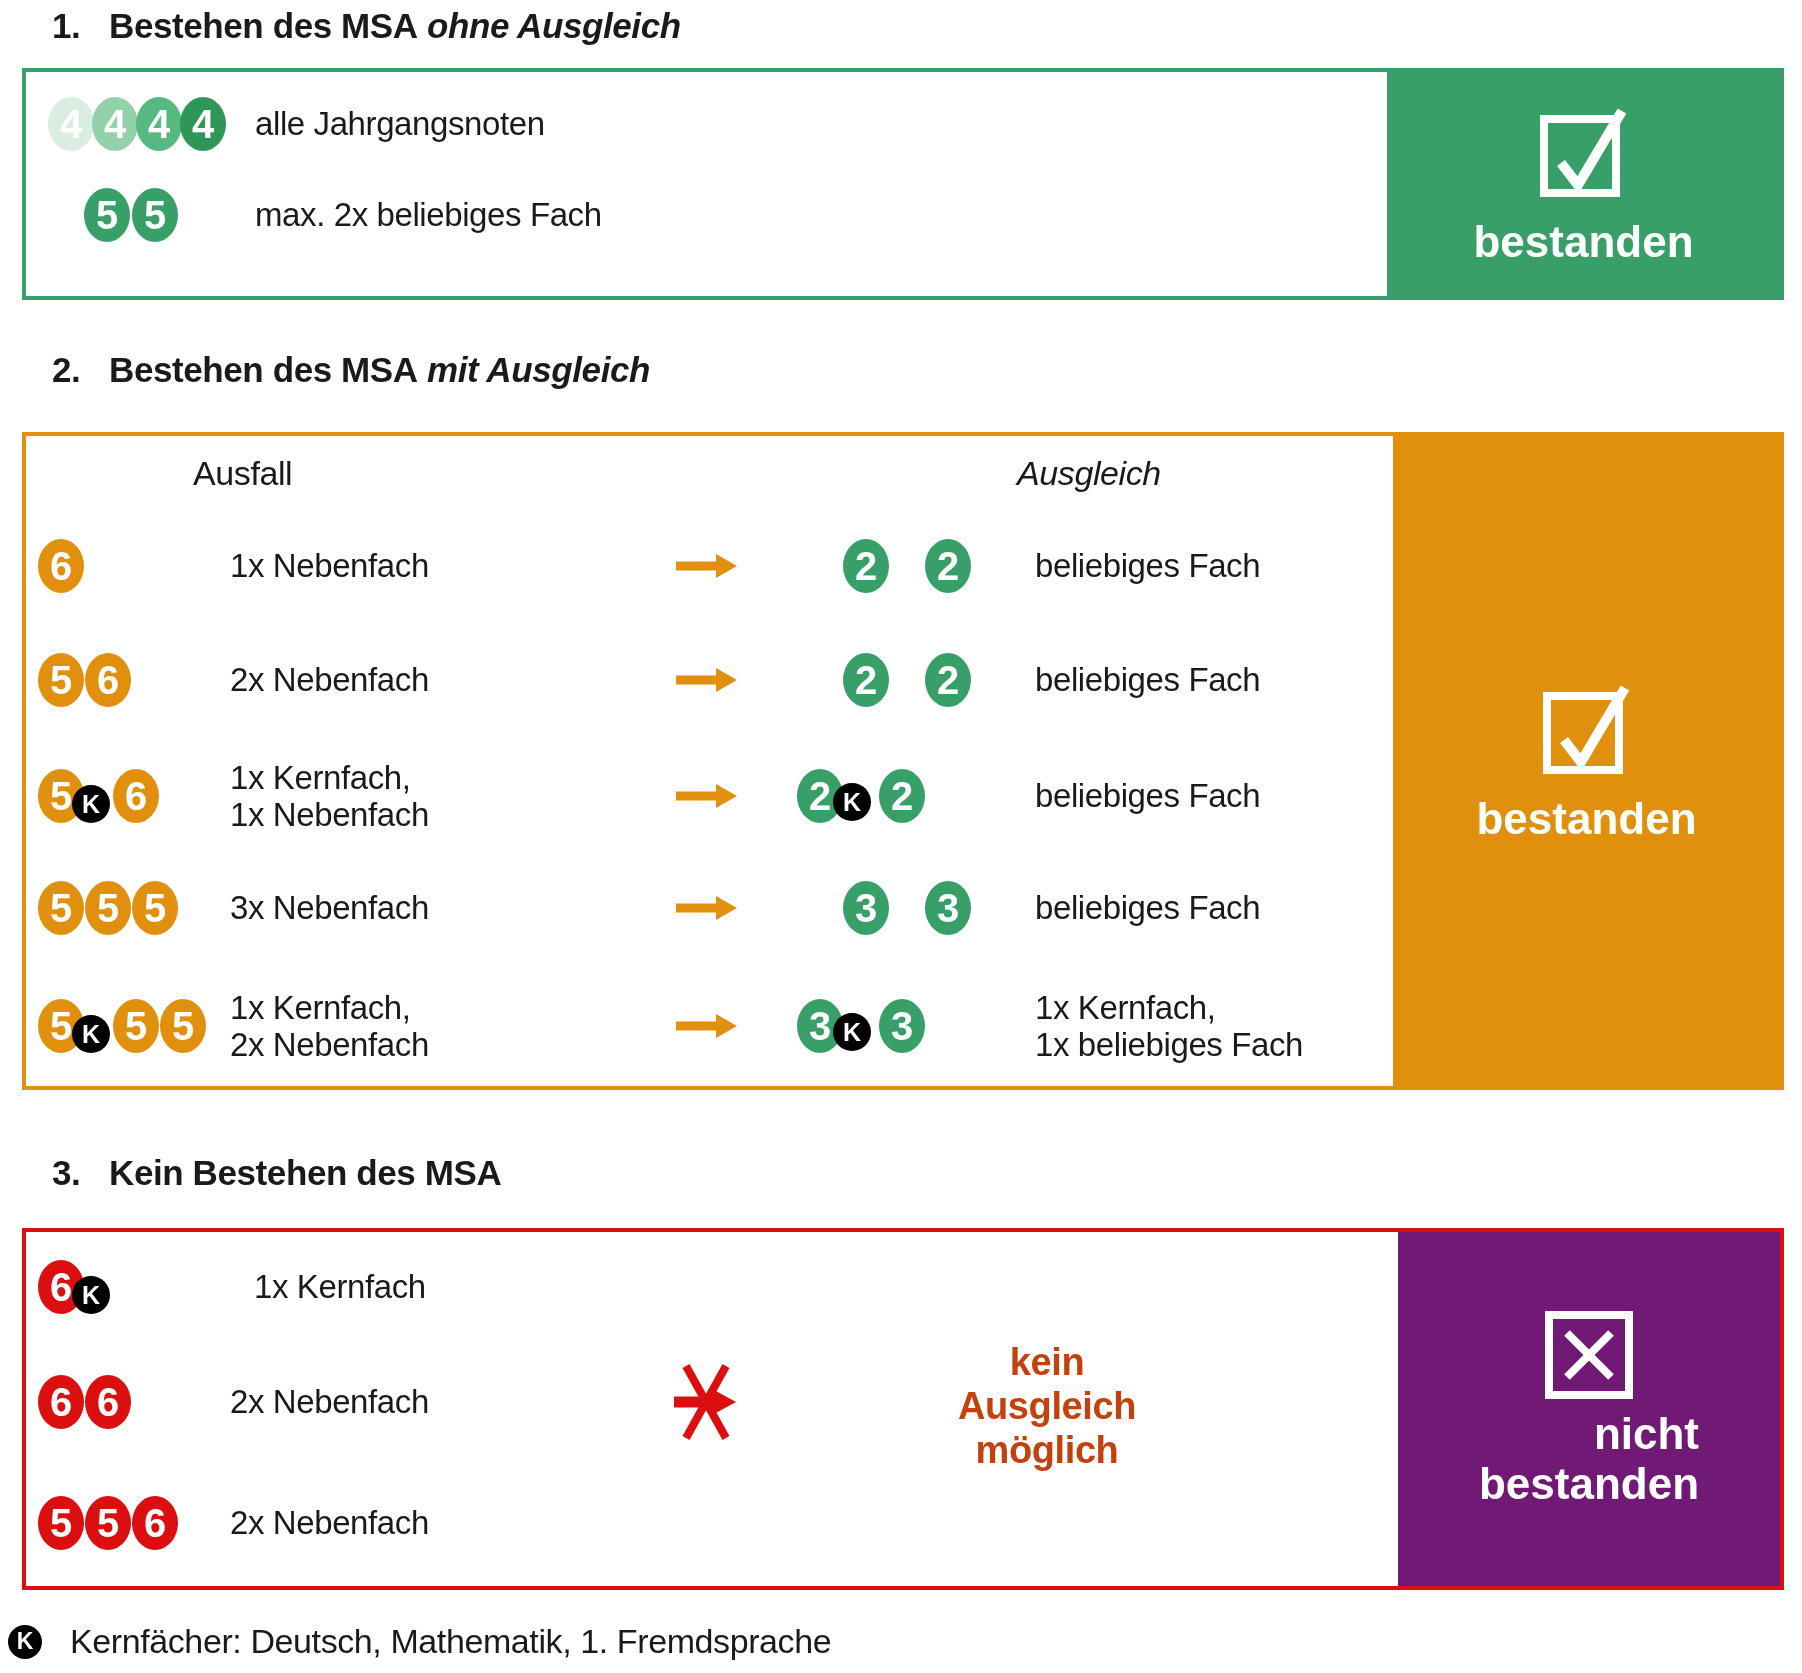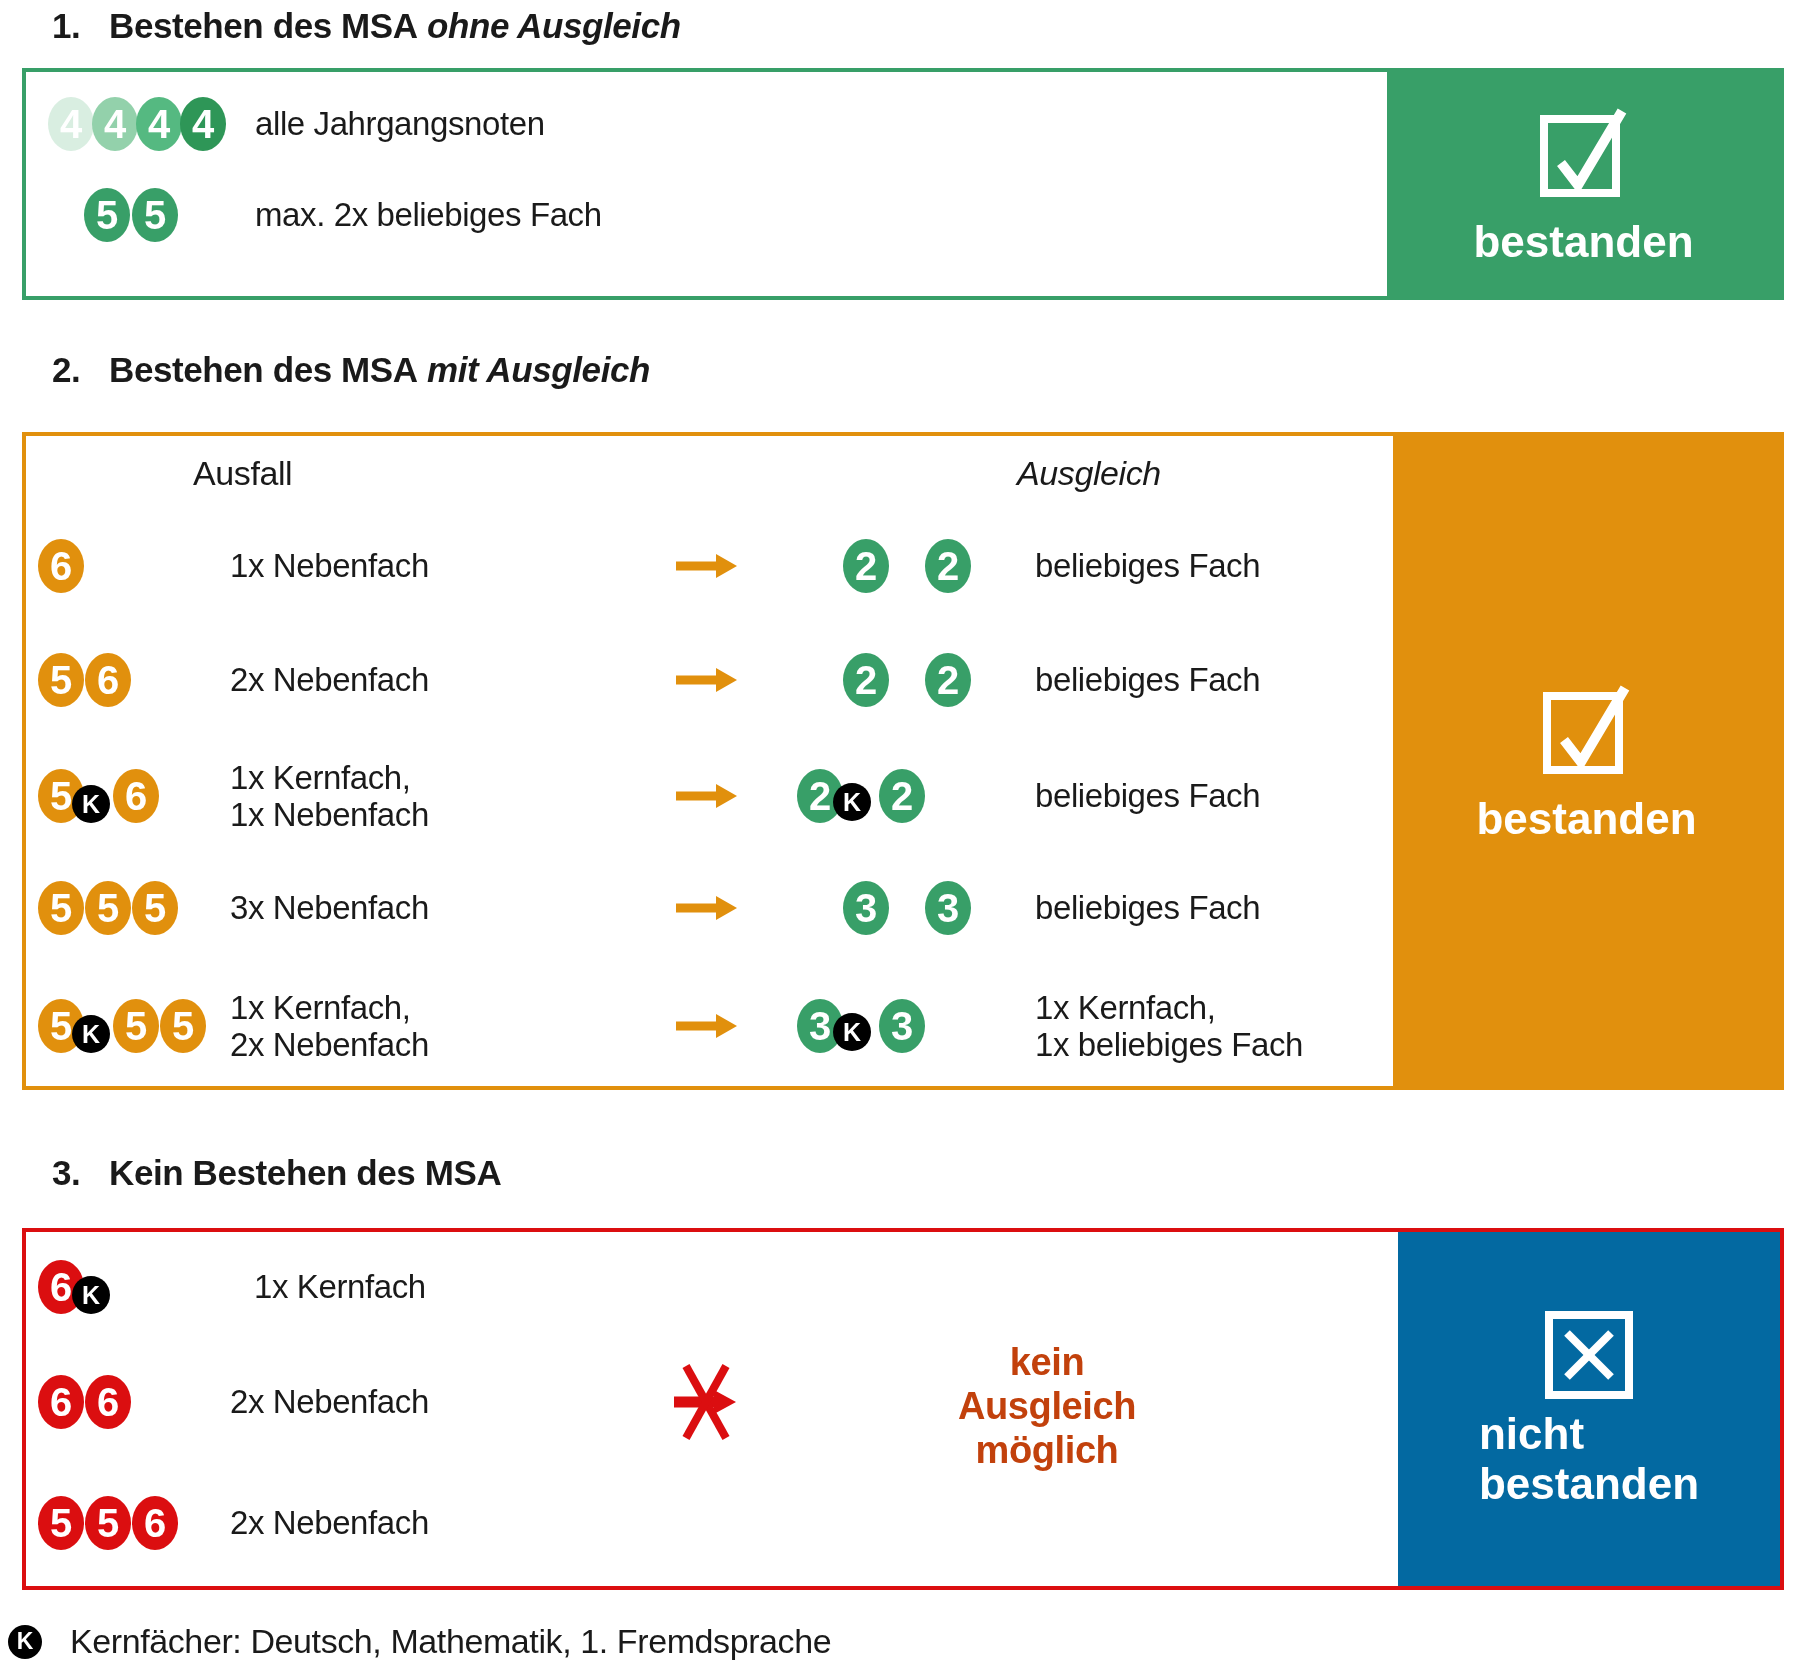--- a/index.html
+++ b/index.html
@@ -9,22 +9,22 @@
   .hdr .num{display:inline-block;width:57px;}
   .it{font-style:italic;}
   .box{position:absolute;left:22px;width:1762px;box-sizing:border-box;background:#fff;}
   .box.green{border:4px solid #389F68;}
   .box.orange{border:4px solid #E1900D;}
   .box.red{border:4px solid #DB0E10;}
   .panel{position:absolute;top:0;bottom:0;right:0;display:flex;flex-direction:column;
     align-items:center;justify-content:center;gap:16px;color:#fff;}
   .panel.green{background:#389F68;width:393px;}
   .panel.orange{background:#E1900D;width:387px;}
-  .panel.red{background:#0369a1;width:382px;gap:8px;}
-  .result{font-size:44px;font-weight:bold;text-align:left;line-height:50px;letter-spacing:0;}
+  .panel.red{background:#701a75;width:382px;gap:8px;}
+  .result{font-size:44px;font-weight:bold;text-align:right;line-height:50px;letter-spacing:0;}
   .grade{position:absolute;width:46px;height:54px;border-radius:50%;display:flex;
     align-items:center;justify-content:center;color:#fff;font-size:40px;font-weight:bold;letter-spacing:0;}
   .g1{background:#D9EEE1;} .g2{background:#93D1AB;} .g3{background:#55B981;} .g4{background:#2E9657;}
   .gc{background:#389F68;} .oc{background:#E1900D;} .rc{background:#DB0E10;}
   .kb{position:absolute;width:38px;height:38px;border-radius:50%;background:#000;color:#fff;
     font-size:25px;font-weight:bold;display:flex;align-items:center;justify-content:center;letter-spacing:0;}
   .lbl{position:absolute;font-size:33px;line-height:37px;white-space:nowrap;}
   .colhdr{position:absolute;font-size:34px;font-weight:normal;white-space:nowrap;}
   .arrow{position:absolute;width:64px;height:32px;}
   .nocomp{position:absolute;color:#c2410c;font-size:38px;font-weight:bold;text-align:center;line-height:44px;}

